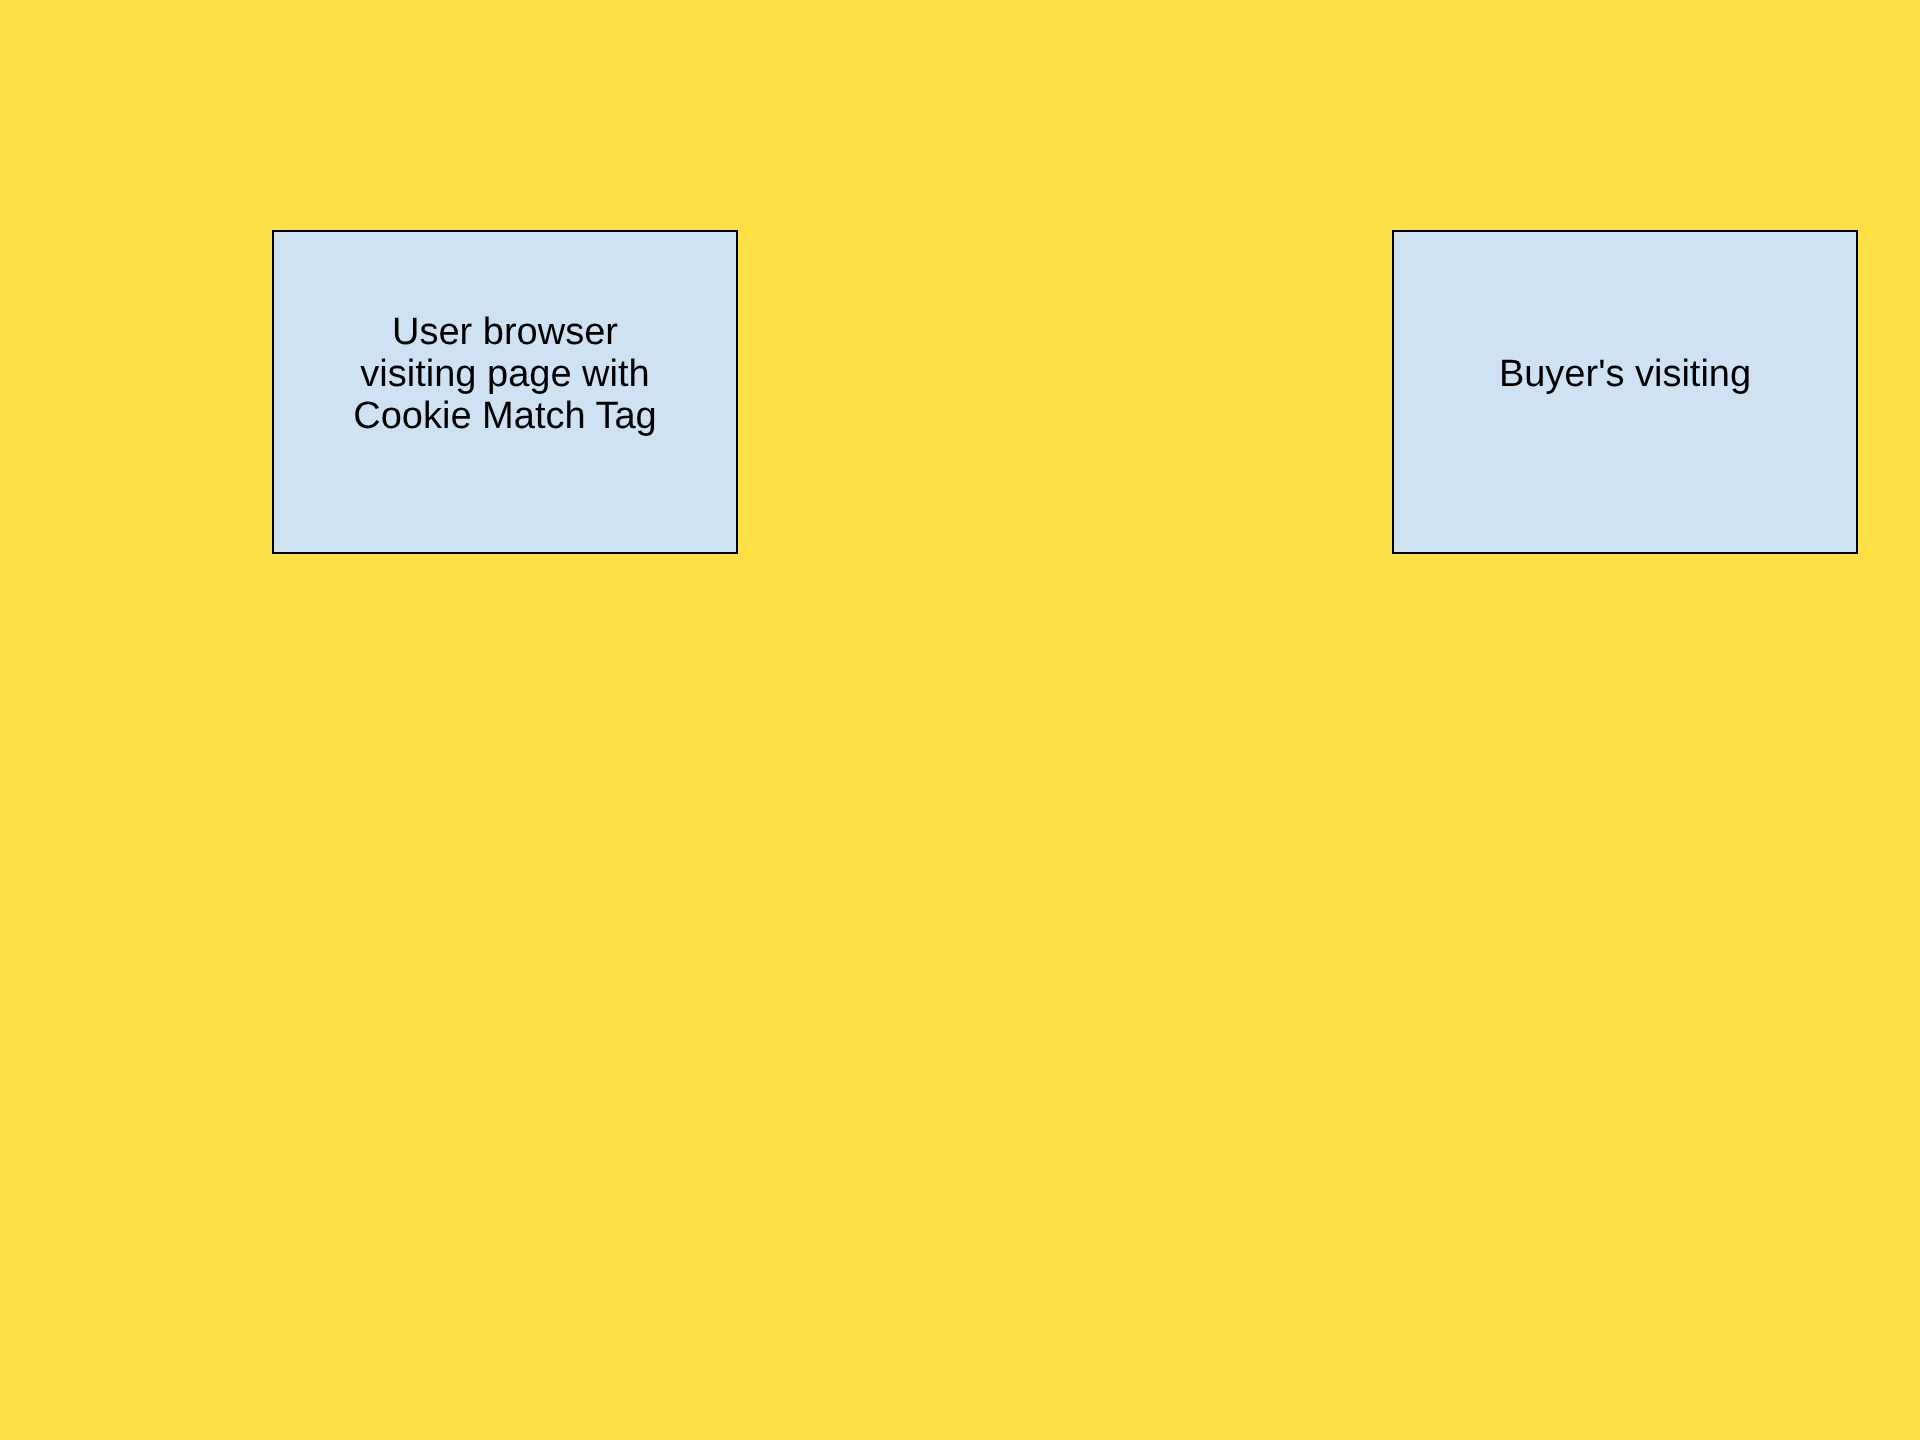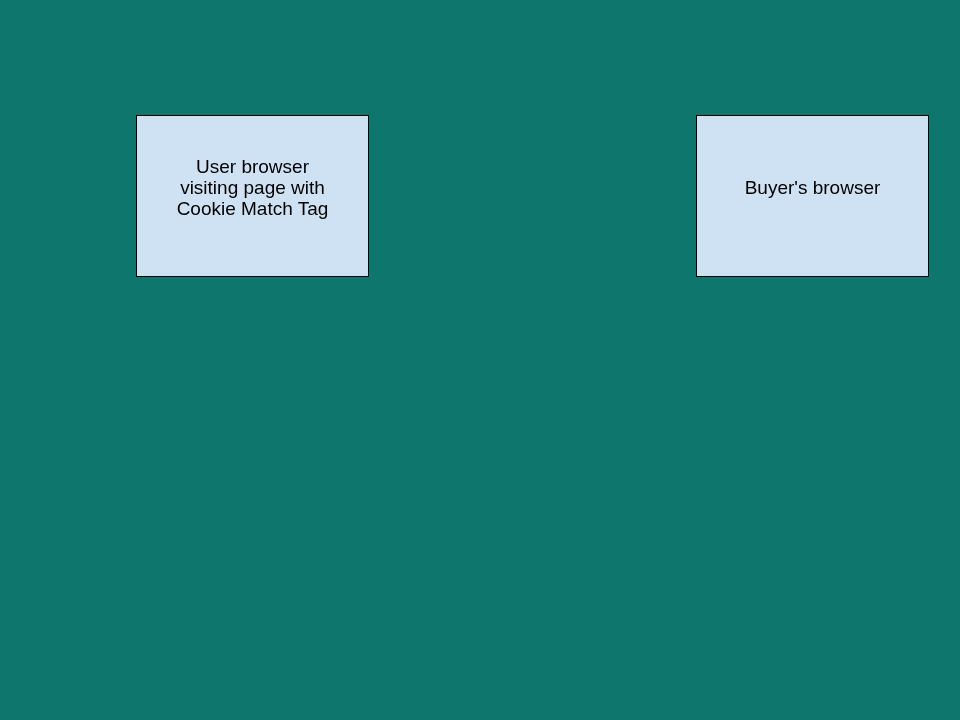--- a/index.html
+++ b/index.html
@@ -4,21 +4,21 @@
 <style>
   html, body {
     margin: 0;
     padding: 0;
     background: #000000;
   }
   .canvas {
     position: relative;
     width: 960px;
     height: 720px;
-    background: #0f766e;
+    background: #fde047;
     overflow: hidden;
     font-family: "Liberation Sans", sans-serif;
   }
   .node {
     position: absolute;
     background: #cfe2f3;
     border: 1px solid #000000;
     box-sizing: border-box;
     display: flex;
     align-items: center;
@@ -56,17 +56,17 @@
 
 <div class="canvas">
 
   <div class="node" id="node-user-browser">
     <div class="node-label">User browser
 visiting page with
 Cookie Match Tag</div>
   </div>
 
   <div class="node" id="node-buyers-service">
-    <div class="node-label">Buyer's browser</div>
+    <div class="node-label">Buyer's visiting</div>
   </div>
 
 
 </div>
 
 </body></html>

